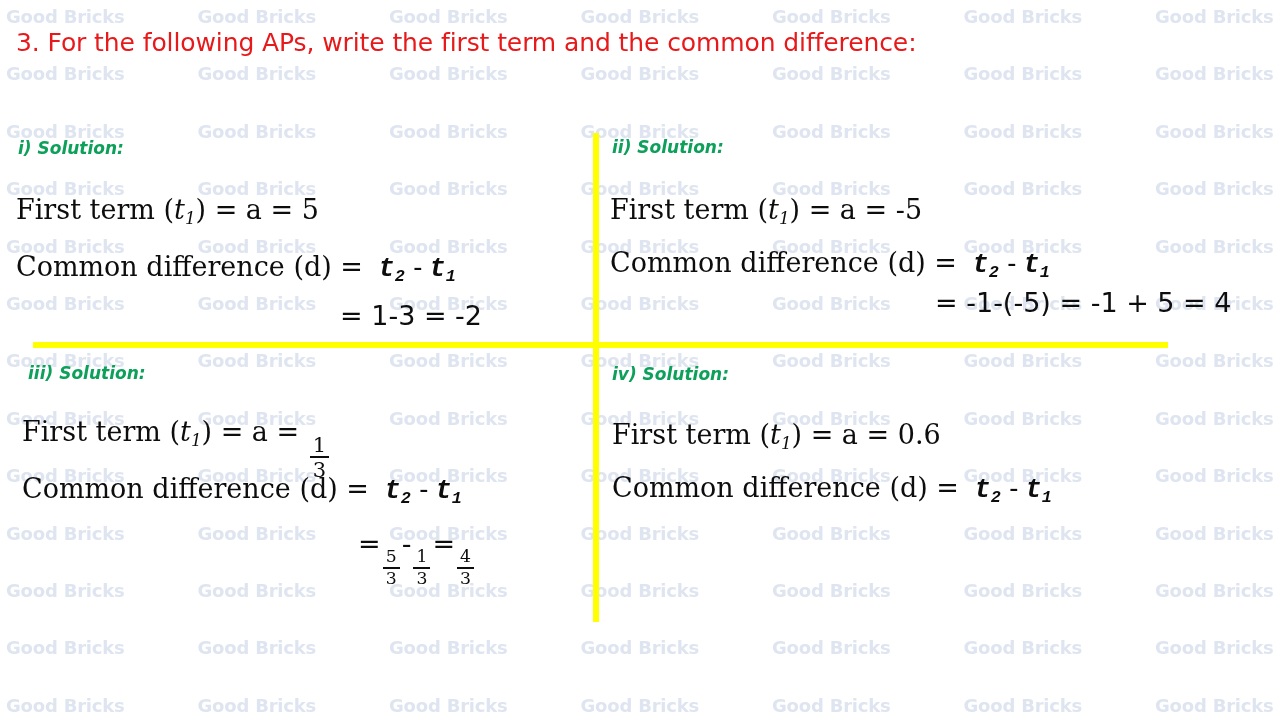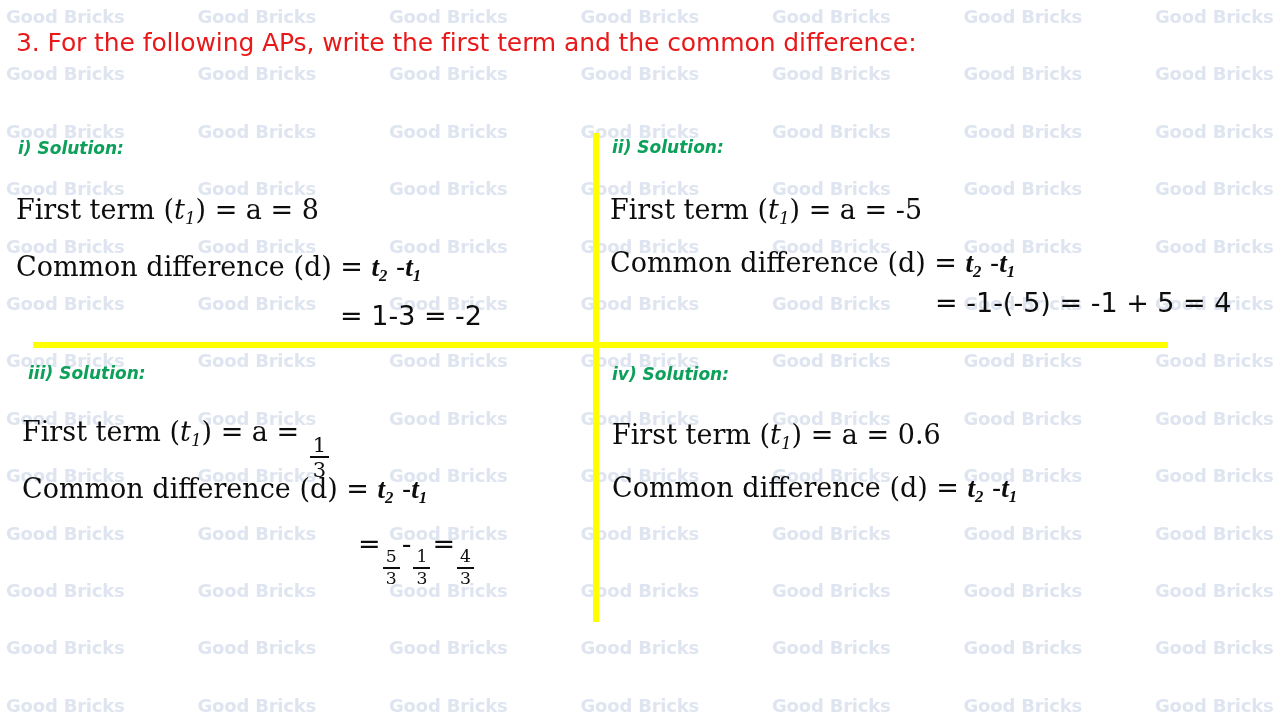--- a/index.html
+++ b/index.html
@@ -117,23 +117,24 @@
     font-family: "DejaVu Serif", serif;
     font-size: 27px;
     color: #0d0d0d;
     white-space: nowrap;
   }
   .math-line.sans {
     font-family: "DejaVu Sans", sans-serif;
     font-size: 27px;
   }
   .tvar {
-    font-family: Liberation Serif, serif;
+    font-family: Liberation Mono, monospace;
     font-style: italic;
     font-weight: bold;
+    margin-left: 7px;
   }
   .tvar sub {
     font-size: 0.62em;
     font-style: italic;
     font-weight: bold;
     vertical-align: -0.28em;
   }
   .tsub {
     font-family: "DejaVu Serif", serif;
     font-style: italic;
@@ -296,21 +297,21 @@
   <div class="divider-v"></div>
 
   <div id="content-layer">
 
     <div class="question-title">3. For the following APs, write the first term and the common difference:</div>
 
 
     <div class="solution-label q1-sol">i) Solution:</div>
 
     <div class="math-line q1-first">
-      <span>First term (</span><span class="tsub"><span>t</span><sub>1</sub></span><span>) = a = 8</span>
+      <span>First term (</span><span class="tsub"><span>t</span><sub>1</sub></span><span>) = a = 5</span>
     </div>
 
     <div class="math-line q1-cd">
       <span>Common difference (d) = </span><span class="tvar"><span>t</span><sub>2</sub></span><span> -</span><span class="tvar"><span>t</span><sub>1</sub></span>
     </div>
 
     <div class="math-line sans q1-res">= 1-3 = -2</div>
 
     <div class="solution-label q2-sol">ii) Solution:</div>
 

